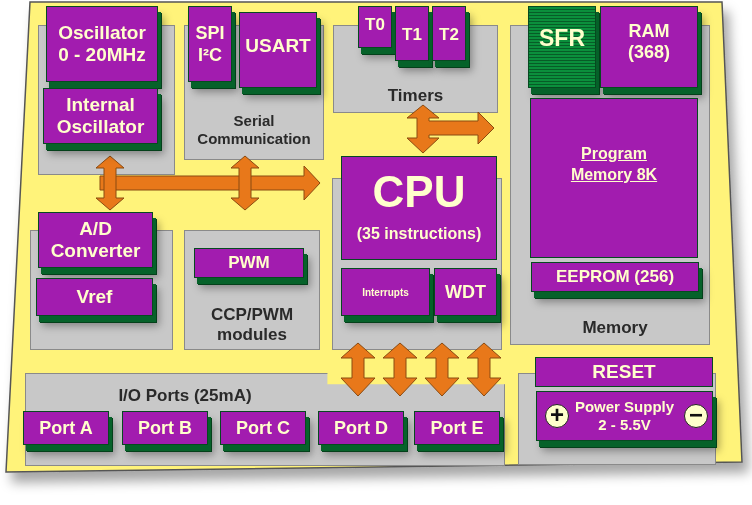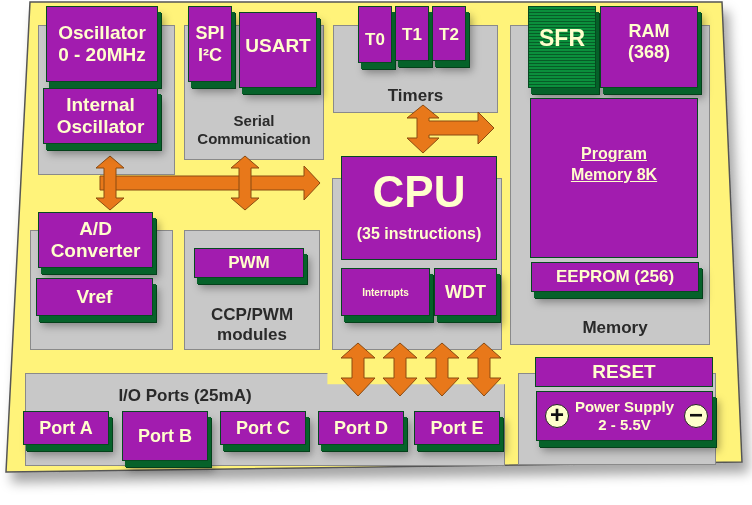--- a/index.html
+++ b/index.html
@@ -67,21 +67,21 @@
 0 - 20MHz</div>
   <div class="blk" style="left:43px;top:88px;width:115px;height:56px;font-size:19px;line-height:22px;white-space:pre-line;">Internal
 Oscillator</div>
 
   <div class="blk" style="left:188px;top:6px;width:44px;height:76px;font-size:18px;line-height:22px;flex-direction:column;">
     <span>SPI</span>
     <span>I²C</span>
   </div>
   <div class="blk" style="left:239px;top:12px;width:78px;height:76px;font-size:19px;align-items:flex-start;padding-top:22px;">USART</div>
 
-  <div class="blk" style="left:358px;top:6px;width:34px;height:57px;font-size:17px;align-items:flex-start;padding-top:23px;">T0</div>
+  <div class="blk" style="left:358px;top:6px;width:34px;height:42px;font-size:17px;align-items:flex-start;padding-top:8px;">T0</div>
   <div class="blk" style="left:395px;top:6px;width:34px;height:55px;font-size:17px;align-items:flex-start;padding-top:18px;">T1</div>
   <div class="blk" style="left:432px;top:6px;width:34px;height:55px;font-size:17px;align-items:flex-start;padding-top:18px;">T2</div>
 
   <div class="blk sfr" style="left:528px;top:6px;width:68px;height:82px;font-size:23px;align-items:flex-start;padding-top:18px;">SFR</div>
   <div class="blk" style="left:600px;top:6px;width:98px;height:82px;font-size:18px;line-height:21px;flex-direction:column;justify-content:flex-start;padding-top:14px;">
     <span>RAM</span>
     <span>(368)</span>
   </div>
   <div class="blk" style="left:530px;top:98px;width:168px;height:160px;font-size:16px;line-height:21px;flex-direction:column;justify-content:flex-start;padding-top:44px;box-shadow:none;text-decoration:underline;">
     <span>Program</span>
@@ -96,21 +96,21 @@
   <div class="blk" style="left:194px;top:248px;width:110px;height:30px;font-size:17px;">PWM</div>
 
   <div class="blk" style="left:341px;top:156px;width:156px;height:104px;flex-direction:column;justify-content:flex-start;padding-top:10px;box-shadow:none;">
     <span style="font-size:44px;line-height:50px;">CPU</span>
     <span style="font-size:16px;line-height:22px;margin-top:6px;">(35 instructions)</span>
   </div>
   <div class="blk" style="left:341px;top:268px;width:89px;height:48px;font-size:10px;">Interrupts</div>
   <div class="blk" style="left:434px;top:268px;width:63px;height:48px;font-size:18px;">WDT</div>
 
   <div class="blk" style="left:23px;top:411px;width:86px;height:34px;font-size:18px;">Port A</div>
-  <div class="blk" style="left:122px;top:411px;width:86px;height:50px;font-size:18px;">Port B</div>
+  <div class="blk" style="left:122px;top:411px;width:86px;height:34px;font-size:18px;">Port B</div>
   <div class="blk" style="left:220px;top:411px;width:86px;height:34px;font-size:18px;">Port C</div>
   <div class="blk" style="left:318px;top:411px;width:86px;height:34px;font-size:18px;">Port D</div>
   <div class="blk" style="left:414px;top:411px;width:86px;height:34px;font-size:18px;">Port E</div>
 
   <div class="blk" style="left:535px;top:357px;width:178px;height:30px;font-size:19px;box-shadow:none;">RESET</div>
   <div class="blk" style="left:536px;top:391px;width:177px;height:50px;font-size:15px;line-height:18px;flex-direction:column;">
     <span>Power Supply</span>
     <span>2 - 5.5V</span>
   </div>
   <div class="circ" style="left:545px;top:404px;">+</div>

